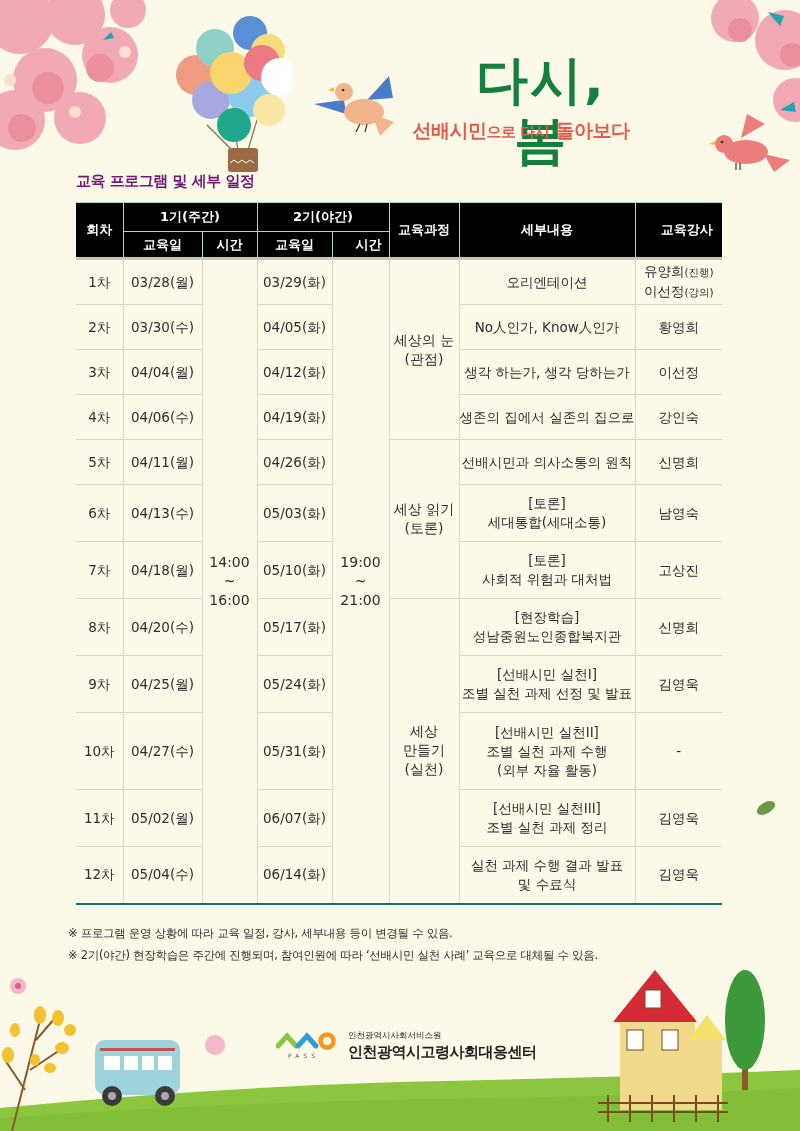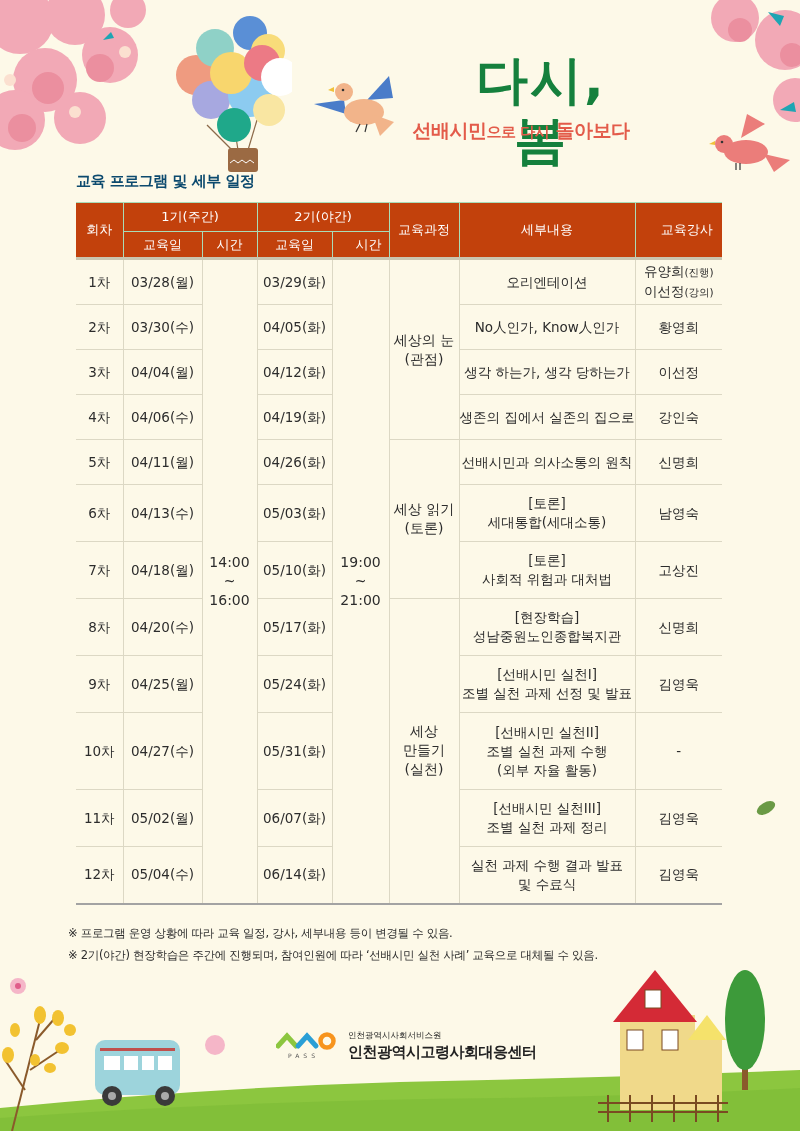--- a/index.html
+++ b/index.html
@@ -21,45 +21,45 @@
   }
   .title-sub {
     position: absolute; left: 396px; top: 118px; width: 250px;
     text-align: center; font-size: 19px; font-weight: bold; color: #e35b4a;
     letter-spacing: -0.5px;
   }
   .title-sub .small { font-size: 15px; }
 
   .section-title {
     position: absolute; left: 76px; top: 172px;
-    font-size: 15px; font-weight: bold; color: #0c4a6e; letter-spacing: -0.5px;
+    font-size: 15px; font-weight: bold; color: #701a75; letter-spacing: -0.5px;
   }
 
   
   .schedule {
     position: absolute; left: 76px; top: 202px; width: 646px;
     border-collapse: collapse; table-layout: fixed;
     font-size: 13.5px;
   }
   .schedule th {
-    background: #c2410c; color: #fff; font-weight: normal;
+    background: #000000; color: #fff; font-weight: bold;
     border: 1px solid #a9dcb8; text-align: center; font-size: 13px;
   }
   .schedule thead tr.r1 th { height: 29px; }
   .schedule thead tr.r2 th { height: 27px; }
   .schedule td {
     border-left: 1px solid #dcd8c4; border-right: 1px solid #dcd8c4;
     border-bottom: 1px solid #dcd8c4;
     text-align: center; vertical-align: middle; line-height: 19px;
     color: #2c2c2c;
   }
   .schedule td:first-child { border-left: none; }
   .schedule td:last-child { border-right: none; }
   .schedule tbody tr:first-child td { border-top: 3px solid #c9c5b0; }
-  .schedule tbody tr:last-child td, .schedule td.lastrow { border-bottom: 2px solid #a3a3a3; }
+  .schedule tbody tr:last-child td, .schedule td.lastrow { border-bottom: 2px solid #0f766e; }
   .schedule thead th:first-child { border-left: none; }
   .schedule thead th:last-child { border-right: none; padding-left: 16px; }
   .course { color: #e35b4a; font-size: 14px; line-height: 20px; }
   .small-paren { font-size: 10.5px; }
   .time { font-size: 14px; line-height: 18px; }
 
   .notes {
     position: absolute; left: 68px; top: 922px; font-size: 11.5px;
     line-height: 22px; color: #2c2c2c; letter-spacing: -0.3px;
   }

